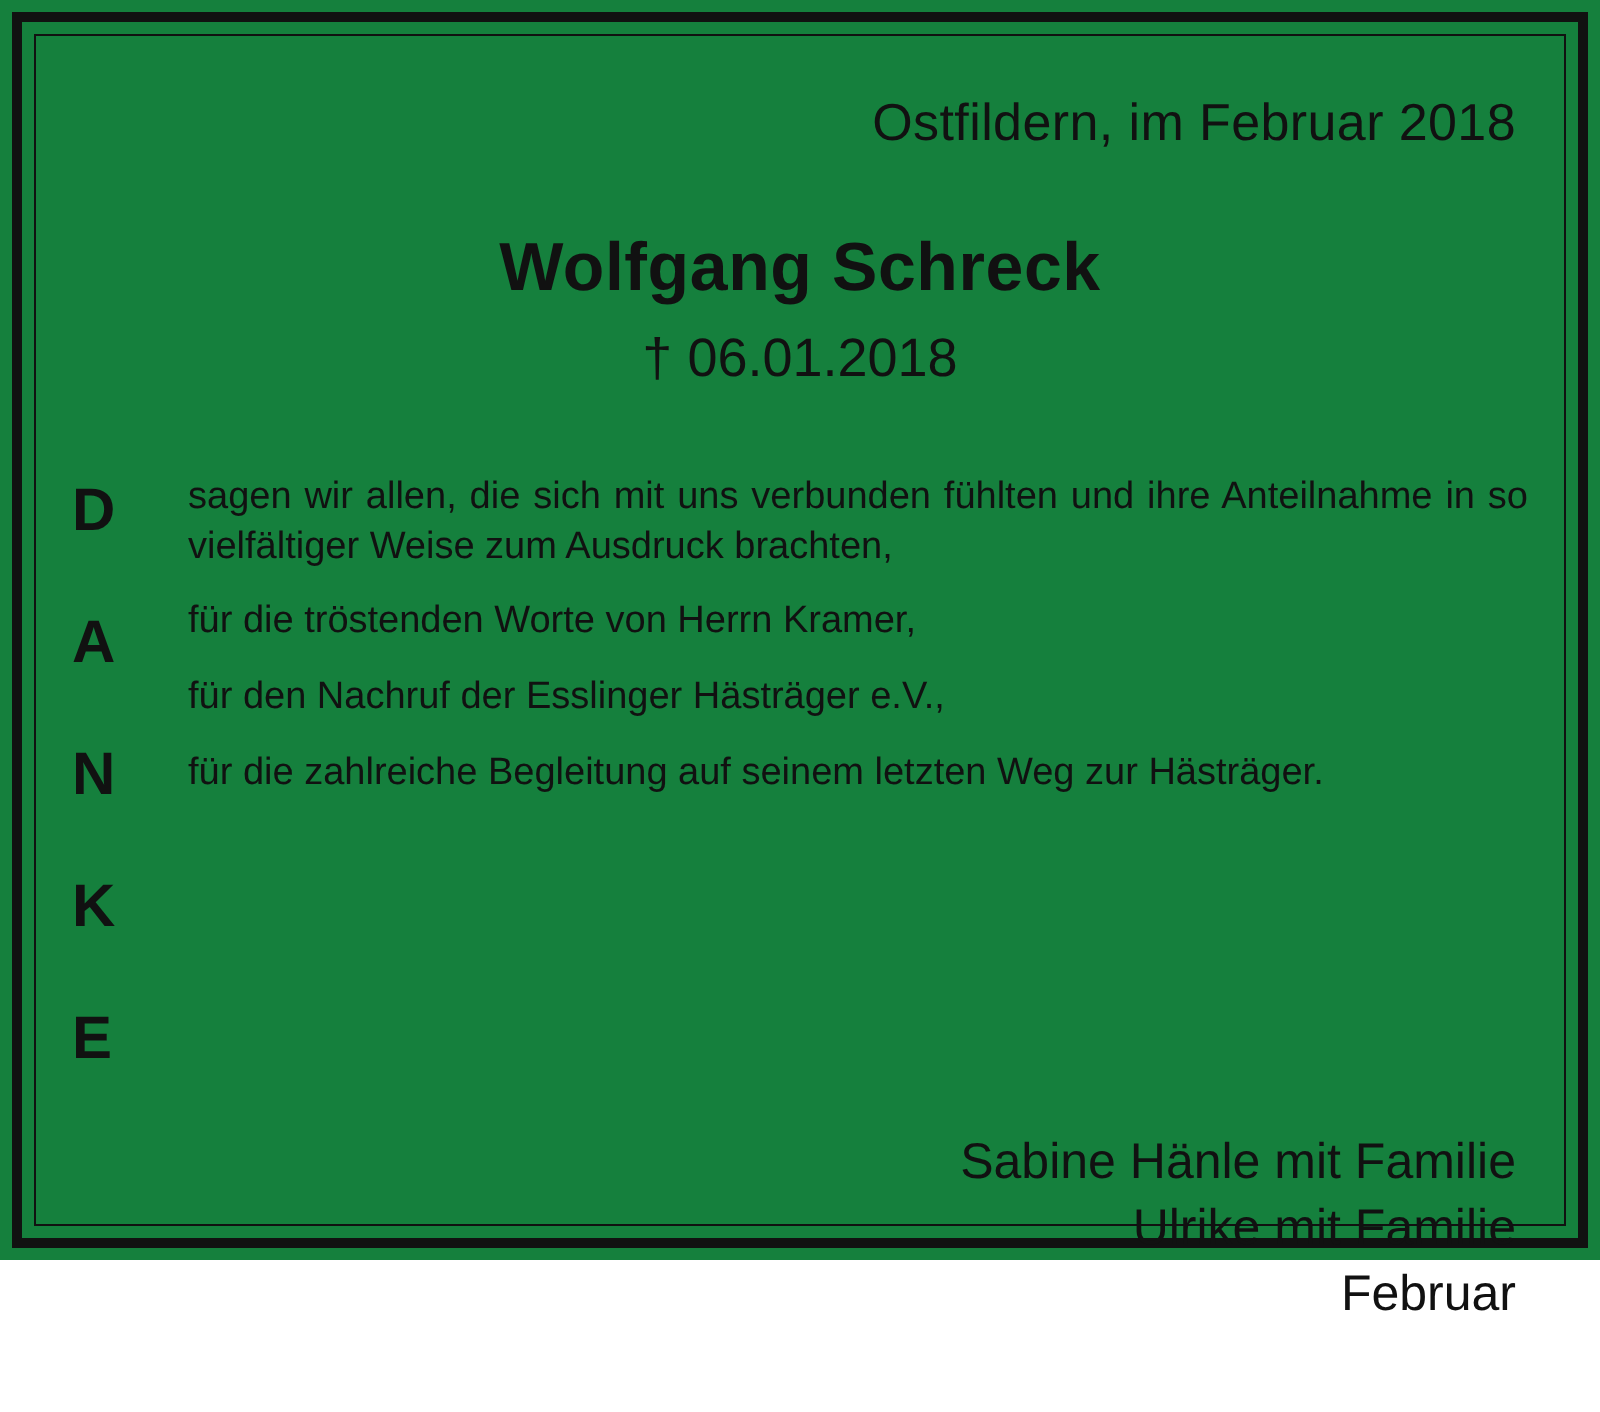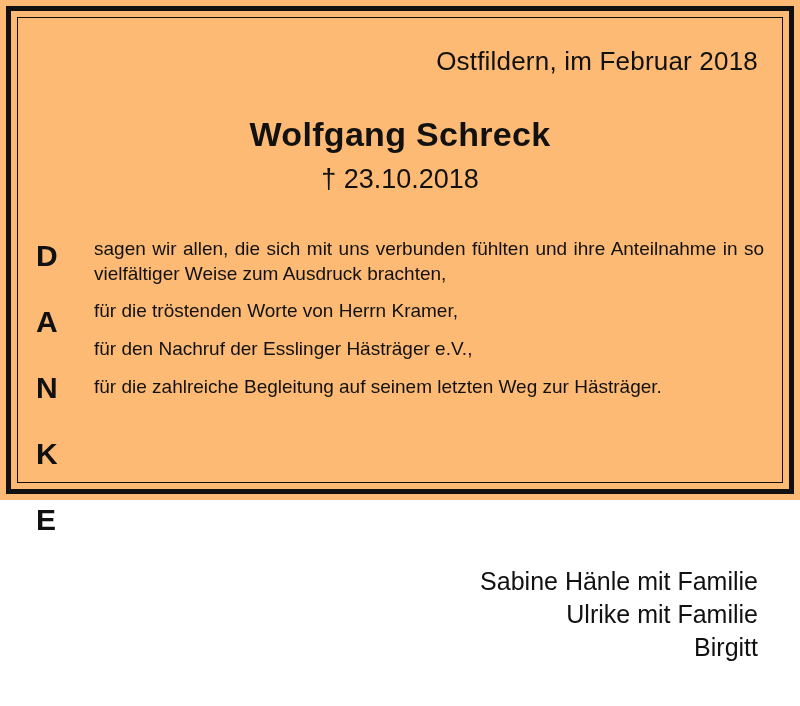--- a/index.html
+++ b/index.html
@@ -10,22 +10,22 @@
   body {
     width: 800px;
     height: 706px;
     font-family: "Liberation Sans", sans-serif;
     color: #111111;
     overflow: hidden;
   }
   .page {
     position: relative;
     width: 800px;
-    height: 500px;
-    background: #fdba74;
+    height: 630px;
+    background: #15803d;
     box-sizing: border-box;
   }
   
   .frame-outer {
     position: absolute;
     left: 6px;
     top: 6px;
     right: 6px;
     bottom: 6px;
     border: 5px solid #111111;
@@ -135,38 +135,38 @@
 <div class="page">
   <div class="frame-outer"></div>
   <div class="frame-inner"></div>
 
   <div class="content">
 
     <div class="place-date">Ostfildern, im Februar 2018</div>
 
     <div class="deceased-name">Wolfgang Schreck</div>
 
-    <div class="death-date">† 23.10.2018</div>
+    <div class="death-date">† 06.01.2018</div>
 
     <div class="danke-block">
       <div class="danke-letters">
         <div class="danke-letter">D</div>
         <div class="danke-letter">A</div>
         <div class="danke-letter">N</div>
         <div class="danke-letter">K</div>
         <div class="danke-letter">E</div>
       </div>
       <div class="paragraphs">
         <div class="para justify">sagen wir allen, die sich mit uns verbunden fühlten und ihre Anteilnahme in so vielfältiger Weise zum Ausdruck brachten,</div>
         <div class="para">für die tröstenden Worte von Herrn Kramer,</div>
         <div class="para">für den Nachruf der Esslinger Hästräger e.V.,</div>
         <div class="para justify-last">für die zahlreiche Begleitung auf seinem letzten Weg zur Hästräger.</div>
       </div>
     </div>
 
     <div class="signatures">
       <div class="sig-line">Sabine Hänle mit Familie</div>
       <div class="sig-line">Ulrike mit Familie</div>
-      <div class="sig-line">Birgitt</div>
+      <div class="sig-line">Februar</div>
     </div>
 
   </div>
 </div>
 
 </body></html>

